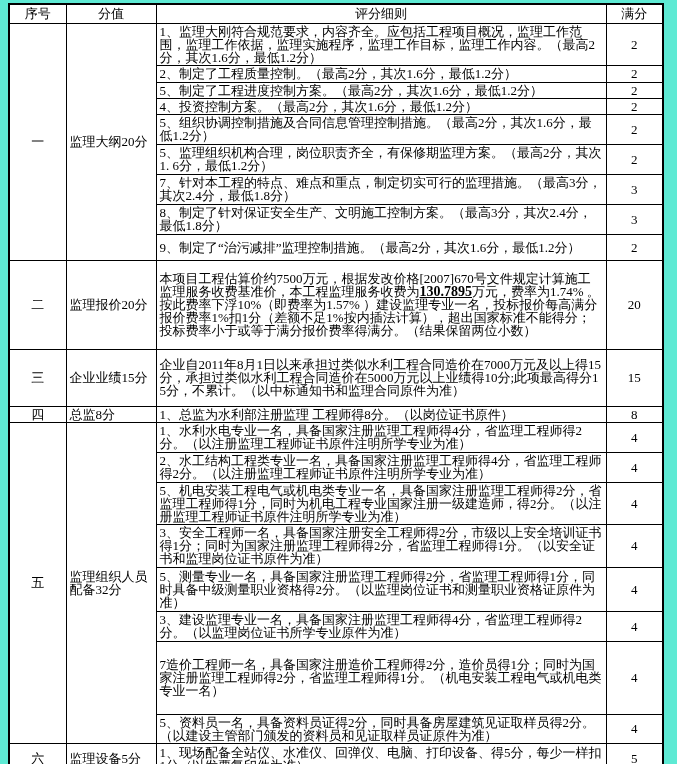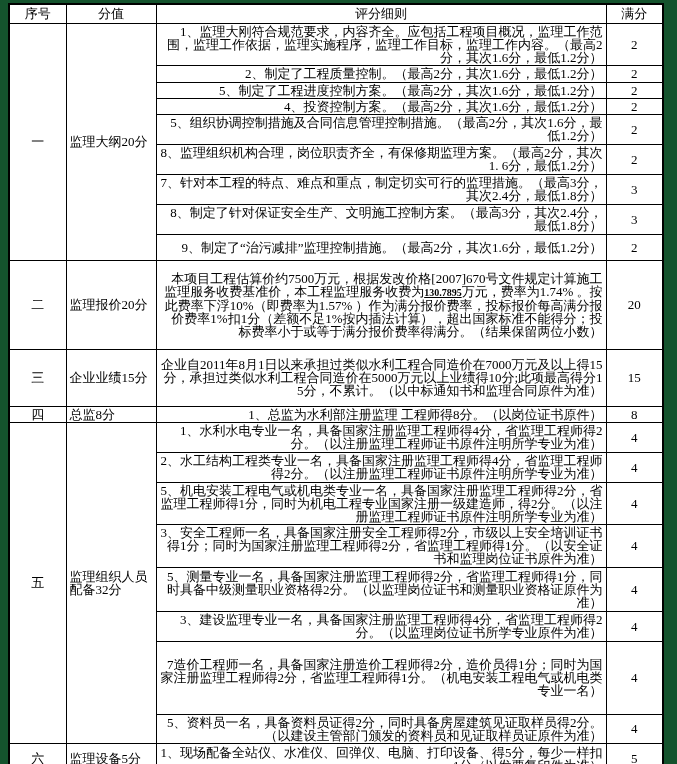--- a/index.html
+++ b/index.html
@@ -3,46 +3,46 @@
 <meta charset="utf-8">
 <style>
   html,body{
     margin:0; padding:0;
     width:677px; height:764px;
     background:#fdfdfd;
     overflow:hidden;
     font-family:"Liberation Serif", serif;
     color:#000;
   }
-  .sheet{ position:absolute; left:0; top:0; width:677px; height:764px; background:#14532d; }
+  .sheet{ position:absolute; left:0; top:0; width:677px; height:764px; background:#5eead4; }
   table.eval{
     position:absolute; left:8px; top:3px;
     width:654px;
     border-collapse:collapse;
     table-layout:fixed;
     background:#fff;
     border:2px solid #000;
   }
   table.eval th, table.eval td{
     border:1px solid #000;
     font-size:13px;
     line-height:13px;
     padding:1px 3px;
     word-break:break-all;
     vertical-align:middle;
   }
   th.hdr{ font-weight:normal; text-align:center; }
   td.cnum{ text-align:center; }           
   td.clabel{ text-align:left; }         
-  td.crit{ text-align:right; padding-left:5px;margin-top:15px; }  
+  td.crit{ text-align:left; padding-left:5px;margin-top:15px; }  
   td.score{ text-align:center; }          
   .em-num{
     font-weight:bold;
     text-decoration:underline;
-    font-size:10px;
+    font-size:14px;
   }
 </style>
 </head>
 <body>
 
 <div class="sheet">
 <table class="eval">
   <colgroup>
     <col style="width:57px">
         <col style="width:90px">
@@ -74,40 +74,40 @@
   </tr>
   <tr style="height:13px">
     <td class="crit">4、投资控制方案。（最高2分，其次1.6分，最低1.2分）</td>
     <td class="score">2</td>
   </tr>
   <tr style="height:30px">
     <td class="crit">5、组织协调控制措施及合同信息管理控制措施。（最高2分，其次1.6分，最低1.2分）</td>
     <td class="score">2</td>
   </tr>
   <tr style="height:30px">
-    <td class="crit">8、监理组织机构合理，岗位职责齐全，有保修期监理方案。（最高2分，其次1. 6分，最低1.2分）</td>
+    <td class="crit">5、监理组织机构合理，岗位职责齐全，有保修期监理方案。（最高2分，其次1. 6分，最低1.2分）</td>
     <td class="score">2</td>
   </tr>
   <tr style="height:30px">
     <td class="crit">7、针对本工程的特点、难点和重点，制定切实可行的监理措施。（最高3分，其次2.4分，最低1.8分）</td>
     <td class="score">3</td>
   </tr>
   <tr style="height:30px">
     <td class="crit">8、制定了针对保证安全生产、文明施工控制方案。（最高3分，其次2.4分，最低1.8分）</td>
     <td class="score">3</td>
   </tr>
   <tr style="height:26px">
     <td class="crit">9、制定了“治污减排”监理控制措施。（最高2分，其次1.6分，最低1.2分）</td>
     <td class="score">2</td>
   </tr>
 
   <tr style="height:89px">
     <td class="cnum">二</td>
     <td class="clabel">监理报价20分</td>
-    <td class="crit"><span>本项目工程估算价约7500万元，根据发改价格[2007]670号文件规定计算施工监理服务收费基准价，本工程监理服务收费为</span><span class="em-num">130.7895</span><span>万元，费率为1.74% 。按此费率下浮10%（即费率为1.57% ）作为满分报价费率，投标报价每高满分报价费率1%扣1分（差额不足1%按内插法计算），超出国家标准不能得分；投标费率小于或等于满分报价费率得满分。（结果保留两位小数）</span></td>
+    <td class="crit"><span>本项目工程估算价约7500万元，根据发改价格[2007]670号文件规定计算施工监理服务收费基准价，本工程监理服务收费为</span><span class="em-num">130.7895</span><span>万元，费率为1.74% 。按此费率下浮10%（即费率为1.57% ）建设监理专业一名，投标报价每高满分报价费率1%扣1分（差额不足1%按内插法计算），超出国家标准不能得分；投标费率小于或等于满分报价费率得满分。（结果保留两位小数）</span></td>
     <td class="score">20</td>
   </tr>
 
   <tr style="height:57px">
     <td class="cnum">三</td>
     <td class="clabel">企业业绩15分</td>
     <td class="crit">企业自2011年8月1日以来承担过类似水利工程合同造价在7000万元及以上得15分，承担过类似水利工程合同造价在5000万元以上业绩得10分;此项最高得分15分，不累计。（以中标通知书和监理合同原件为准）</td>
     <td class="score">15</td>
   </tr>
 

